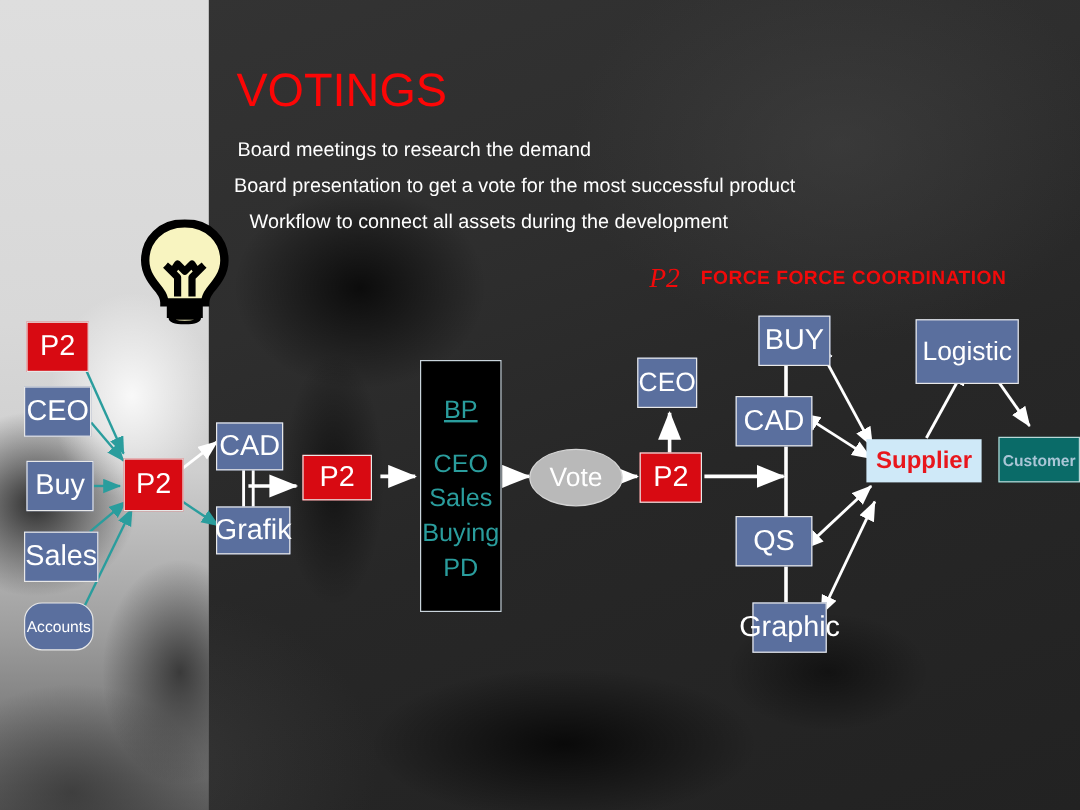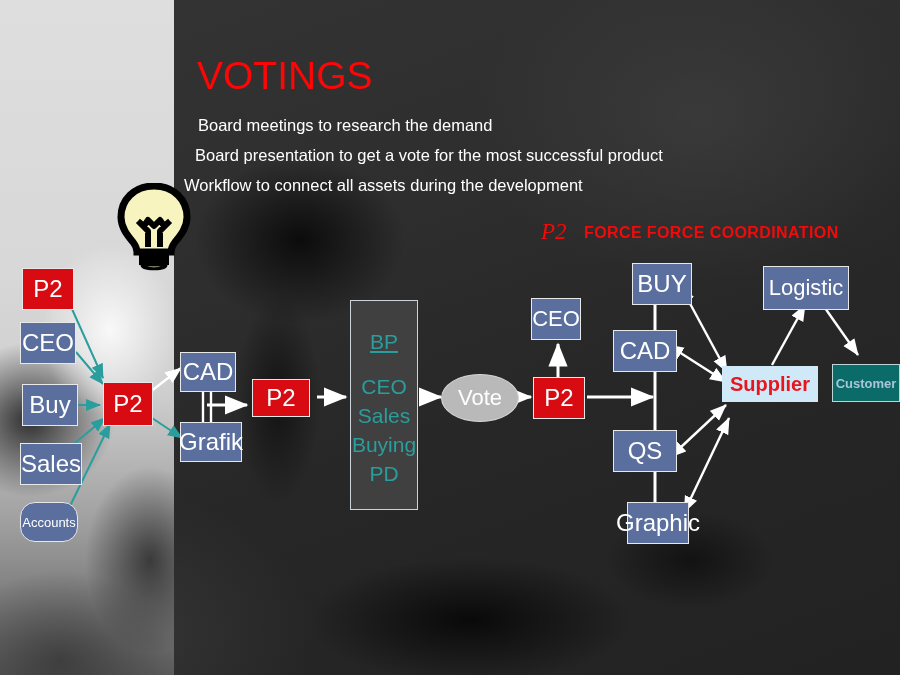--- a/index.html
+++ b/index.html
@@ -33,39 +33,39 @@
   
   .title{
     position:absolute;left:197px;top:46px;
     font-size:39px;line-height:60px;color:#fc0606;letter-spacing:0px;
   }
   .bullet{
     position:absolute;color:#ffffff;font-size:16.5px;line-height:20px;white-space:nowrap;
   }
   .b1{left:198px;top:115px;}
   .b2{left:195px;top:145px;}
-  .b3{left:184px;top:175px;}
+  .b3{left:208px;top:175px;}
   .tf-p2{
     position:absolute;left:541px;top:219px;color:#f20a0a;
     font-family:"Liberation Serif", serif;font-style:italic;font-size:23px;
   }
   .tf-label{
     position:absolute;left:584px;top:224px;color:#f20a0a;
     font-weight:bold;font-size:16px;letter-spacing:.4px;
   }
 
   
   .box{
     position:absolute;box-sizing:border-box;display:flex;
     align-items:center;justify-content:center;color:#fff;
     border:1.5px solid #e8e8e8;
   }
   .blue{background:#5a6f9e;}
   .red{background:#d80a12;}
-  .navy{background:#404040;border:1.5px solid #c9d4dc;}
+  .navy{background:#000000;border:1.5px solid #c9d4dc;}
   .supplier{background:#cfe9f8;border:none;color:#e8161c;font-weight:bold;}
   .customer{background:#0a6b68;border:1.5px solid #bcd6d6;color:#a9c6d6;font-weight:bold;}
   .ellipse{
     position:absolute;box-sizing:border-box;display:flex;align-items:center;justify-content:center;
     background:#b9b9b9;border:1.5px solid #d5d5d5;border-radius:50%;color:#ffffff;
   }
   .ovf{overflow:visible;white-space:nowrap;}
 
   
   .t24{font-size:24px;}
@@ -234,20 +234,20 @@
   <div class="box blue t24" style="left:613px;top:430px;width:64px;height:42px;">
     <span>QS</span>
   </div>
   <div class="box supplier t20" style="left:722px;top:366px;width:96px;height:36px;">
     <span>Supplier</span>
   </div>
 
   <div class="box blue t24 ovf" style="left:627px;top:502px;width:62px;height:42px;">
     <span>Graphic</span>
   </div>
-  <div class="box blue t22" style="left:763px;top:266px;width:86px;height:44px;">
+  <div class="box blue t22" style="left:763px;top:266px;width:86px;height:54px;">
     <span>Logistic</span>
   </div>
   <div class="box customer t13 ovf" style="left:832px;top:364px;width:68px;height:38px;">
     <span>Customer</span>
   </div>
 
 </div>
 
 </body></html>

